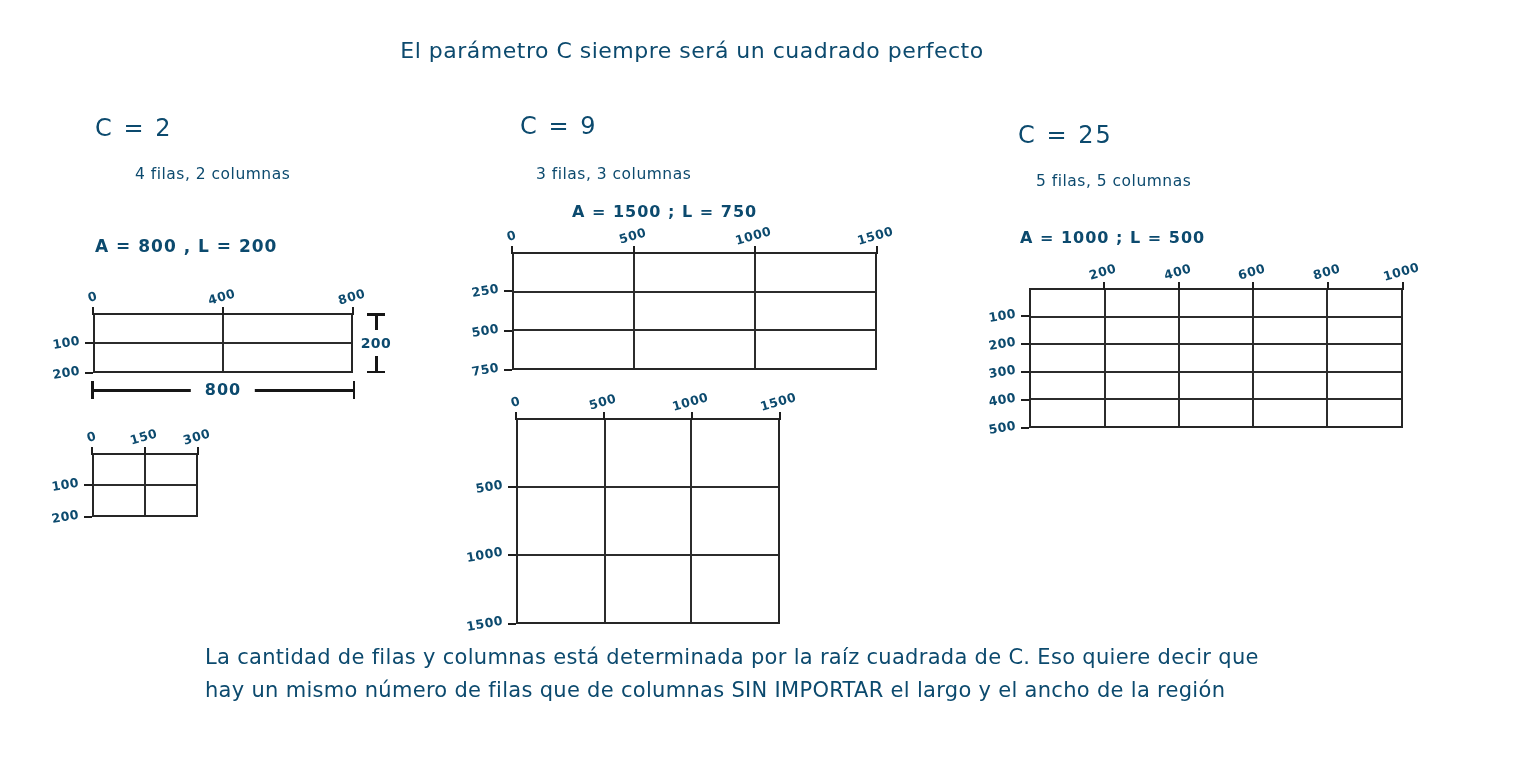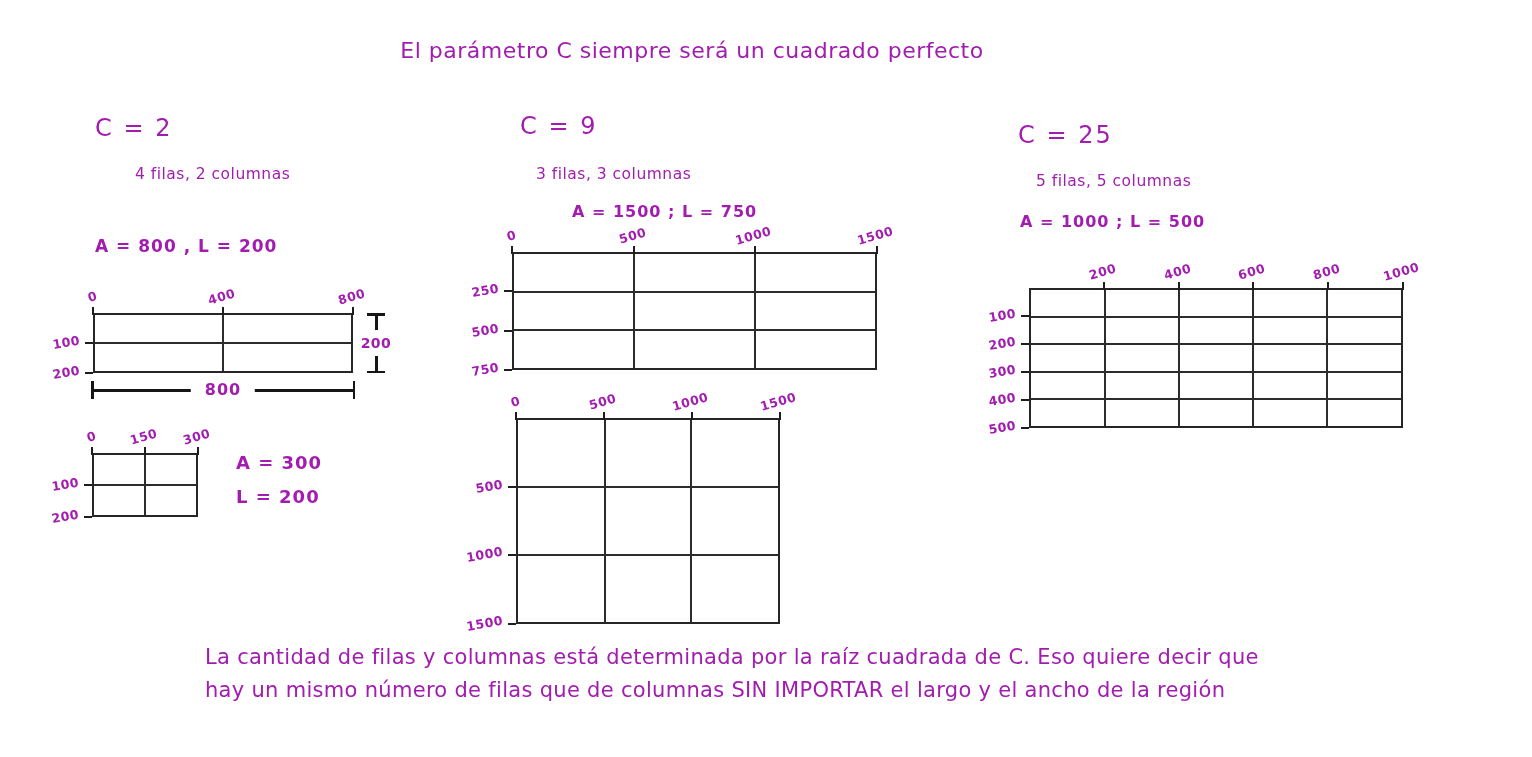--- a/index.html
+++ b/index.html
@@ -1,18 +1,18 @@
 <!DOCTYPE html>
 <html><head>
 <meta charset="utf-8">
 <style>
   html,body{margin:0;padding:0;background:#ffffff;}
   .canvas{
     position:relative;width:1532px;height:757px;background:#fff;overflow:hidden;
-    font-family:"DejaVu Sans",sans-serif;color:#a21caf;
+    font-family:"DejaVu Sans",sans-serif;color:#0c4a6e;
   }
   .abs{position:absolute;white-space:nowrap;}
   .title{font-size:22px;letter-spacing:.5px;transform:translateX(-50%);}
   .heading{font-size:24px;letter-spacing:2px;}
   .subheading{font-size:15.5px;letter-spacing:.5px;}
   .formula{font-size:17px;font-weight:700;letter-spacing:1px;}
   .formula.small{font-size:16px;}
   .sidelabel{font-size:18px;font-weight:700;letter-spacing:1px;line-height:34px;}
   .footer{font-size:21px;letter-spacing:.3px;}
 
@@ -90,24 +90,20 @@
       <div class="xdash" style="left: 50%;"></div>
       <span class="xtick" style="left: 50%;">150</span>
       <div class="xdash" style="left: 100%;"></div>
       <span class="xtick" style="left: 100%;">300</span>
       <div class="ydash" style="top: 50%;"></div>
       <span class="ytick" style="top: 50%;">100</span>
       <div class="ydash" style="top: 100%;"></div>
       <span class="ytick" style="top: 100%;">200</span>
     </div>
 
-  <div class="abs sidelabel" style="left:236px;top:446px">
-    <div>A = 300</div>
-    <div>L = 200</div>
-  </div>
 
   <div class="abs heading" style="left:520px;top:112px">C = 9</div>
   <div class="abs subheading" style="left:536px;top:165px">3 filas, 3 columnas</div>
   <div class="abs formula small" style="left:572px;top:202px">A = 1500 ;  L = 750</div>
 
   <div class="grid" style="left:512px;top:252px;width:365px;height:118px">
       <div class="grid-box">
         <div class="vline" style="left: 33.3333%;"></div>
         <div class="vline" style="left: 66.6667%;"></div>
         <div class="hline" style="top: 33.3333%;"></div>
@@ -148,21 +144,21 @@
       <span class="ytick" style="top: 33.3333%;">500</span>
       <div class="ydash" style="top: 66.6667%;"></div>
       <span class="ytick" style="top: 66.6667%;">1000</span>
       <div class="ydash" style="top: 100%;"></div>
       <span class="ytick" style="top: 100%;">1500</span>
     </div>
 
 
   <div class="abs heading" style="left:1018px;top:121px">C = 25</div>
   <div class="abs subheading" style="left:1036px;top:172px">5 filas, 5 columnas</div>
-  <div class="abs formula small" style="left:1020px;top:212px">A = 1000  ;  L = 500</div>
+  <div class="abs formula small" style="left:1020px;top:228px">A = 1000  ;  L = 500</div>
 
   <div class="grid" style="left:1029px;top:288px;width:374px;height:140px">
       <div class="grid-box">
         <div class="vline" style="left: 20%;"></div>
         <div class="vline" style="left: 40%;"></div>
         <div class="vline" style="left: 60%;"></div>
         <div class="vline" style="left: 80%;"></div>
         <div class="hline" style="top: 20%;"></div>
         <div class="hline" style="top: 40%;"></div>
         <div class="hline" style="top: 60%;"></div>

